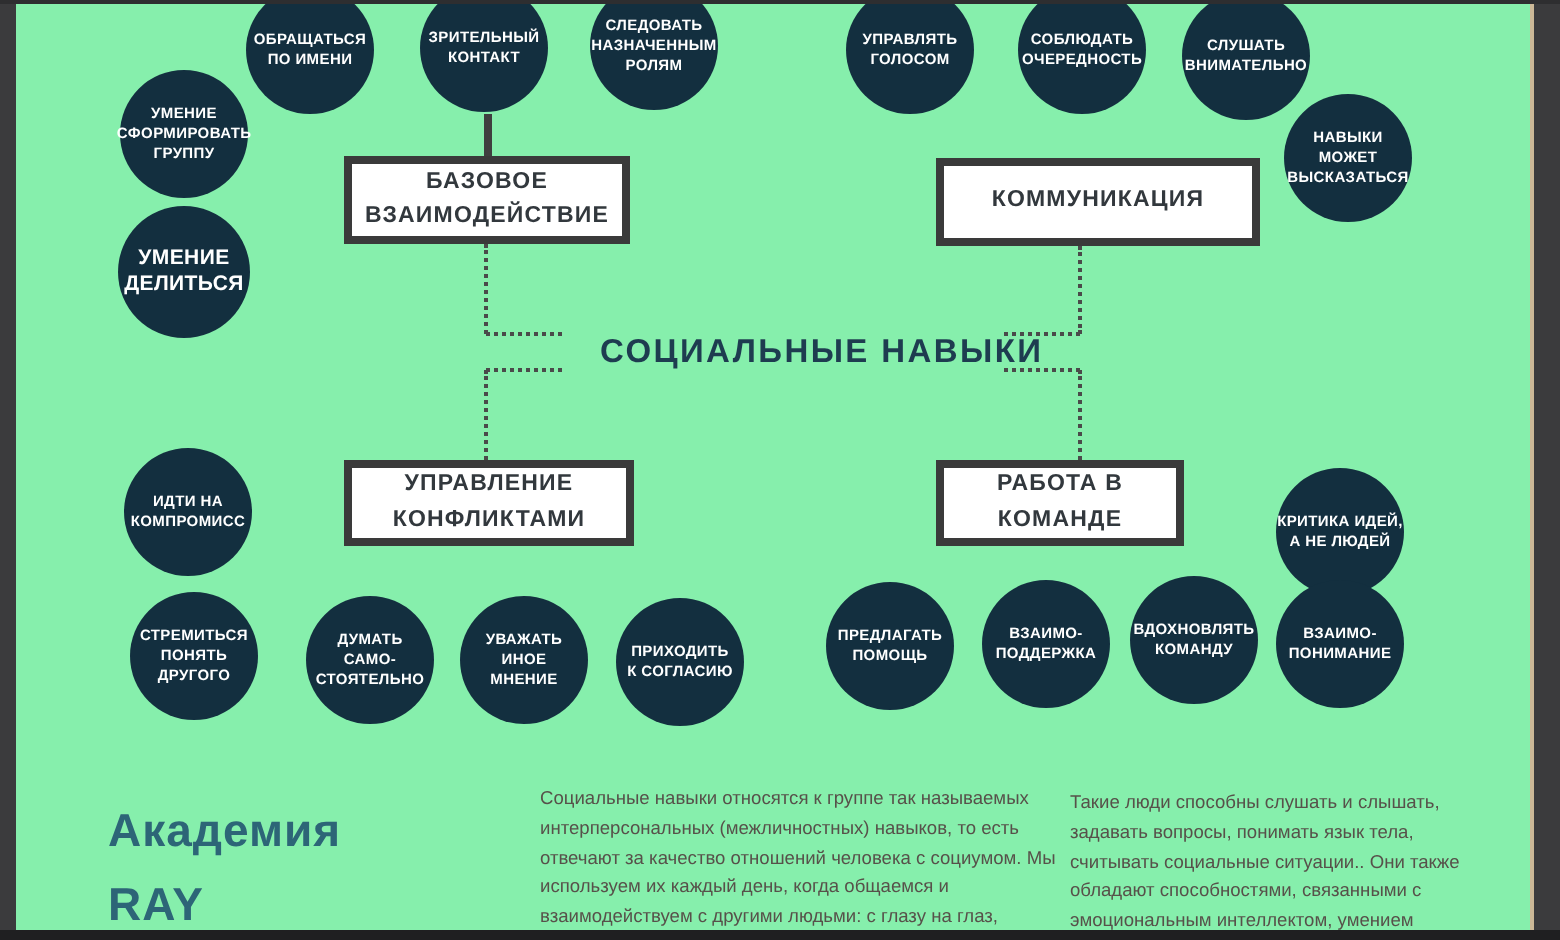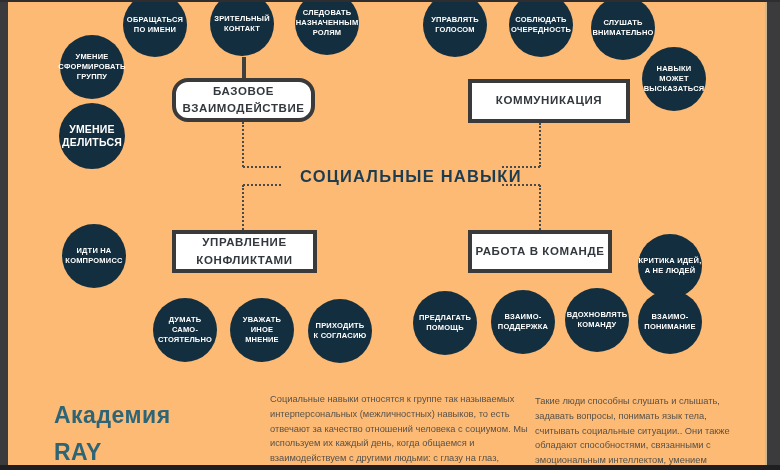--- a/index.html
+++ b/index.html
@@ -1,18 +1,18 @@
 <!DOCTYPE html>
 <html><head>
 <meta charset="utf-8">
 <style>
   html,body { margin:0; padding:0; }
   .stage {
     position:relative; width:780px; height:470px; overflow:hidden;
-    background:#fdba74;
+    background:#86efac;
     font-family:"Liberation Sans", sans-serif;
   }
   
   .frame-left  { position:absolute; left:0; top:0; width:8px; height:470px; background:#3b3b3d; z-index:20; }
   .frame-right { position:absolute; right:0; top:0; width:13px; height:470px; background:#3b3b3d; border-left:2px solid #cbb897; z-index:20; }
   .frame-top   { position:absolute; left:0; top:0; width:780px; height:2px; background:#2e2e30; z-index:21; }
   .frame-bottom{ position:absolute; left:0; bottom:0; width:780px; height:5px; background:#1f1f21; z-index:21; }
 
   .circle {
     position:absolute; width:64px; height:64px; border-radius:50%;
@@ -83,31 +83,34 @@
   <div class="circle" style="left:423px; top:-7px;">УПРАВЛЯТЬ
 ГОЛОСОМ</div>
   <div class="circle" style="left:509px; top:-7px;">СОБЛЮДАТЬ
 ОЧЕРЕДНОСТЬ</div>
   <div class="circle" style="left:591px; top:-4px;">СЛУШАТЬ
 ВНИМАТЕЛЬНО</div>
   <div class="circle" style="left:642px; top:47px;">НАВЫКИ
 МОЖЕТ
 ВЫСКАЗАТЬСЯ</div>
 
-  <div class="dbox" style="left:172px; top:78px;  width:143px; height:44px;border-radius:16px;">БАЗОВОЕ
+  <div class="dbox" style="left:172px; top:78px;  width:143px; height:44px;">БАЗОВОЕ
 ВЗАИМОДЕЙСТВИЕ</div>
   <div class="dbox" style="left:468px; top:79px;  width:162px; height:44px;">КОММУНИКАЦИЯ</div>
   <div class="dbox" style="left:172px; top:230px; width:145px; height:43px;text-align:center;">УПРАВЛЕНИЕ
 КОНФЛИКТАМИ</div>
-  <div class="dbox" style="left:468px; top:230px; width:144px; height:43px;">РАБОТА В КОМАНДЕ</div>
+  <div class="dbox" style="left:468px; top:230px; width:124px; height:43px;">РАБОТА В КОМАНДЕ</div>
 
   <div class="main-title" style="left:300px; top:167px;text-align:right;">СОЦИАЛЬНЫЕ НАВЫКИ</div>
 
   <div class="circle" style="left:62px;  top:224px;">ИДТИ НА
 КОМПРОМИСС</div>
+  <div class="circle" style="left:65px;  top:296px;">СТРЕМИТЬСЯ
+ПОНЯТЬ
+ДРУГОГО</div>
   <div class="circle" style="left:153px; top:298px;">ДУМАТЬ
 САМО-
 СТОЯТЕЛЬНО</div>
   <div class="circle" style="left:230px; top:298px;">УВАЖАТЬ
 ИНОЕ
 МНЕНИЕ</div>
   <div class="circle" style="left:308px; top:299px;">ПРИХОДИТЬ
 К СОГЛАСИЮ</div>
 
   <div class="circle" style="left:638px; top:234px;">КРИТИКА ИДЕЙ,

